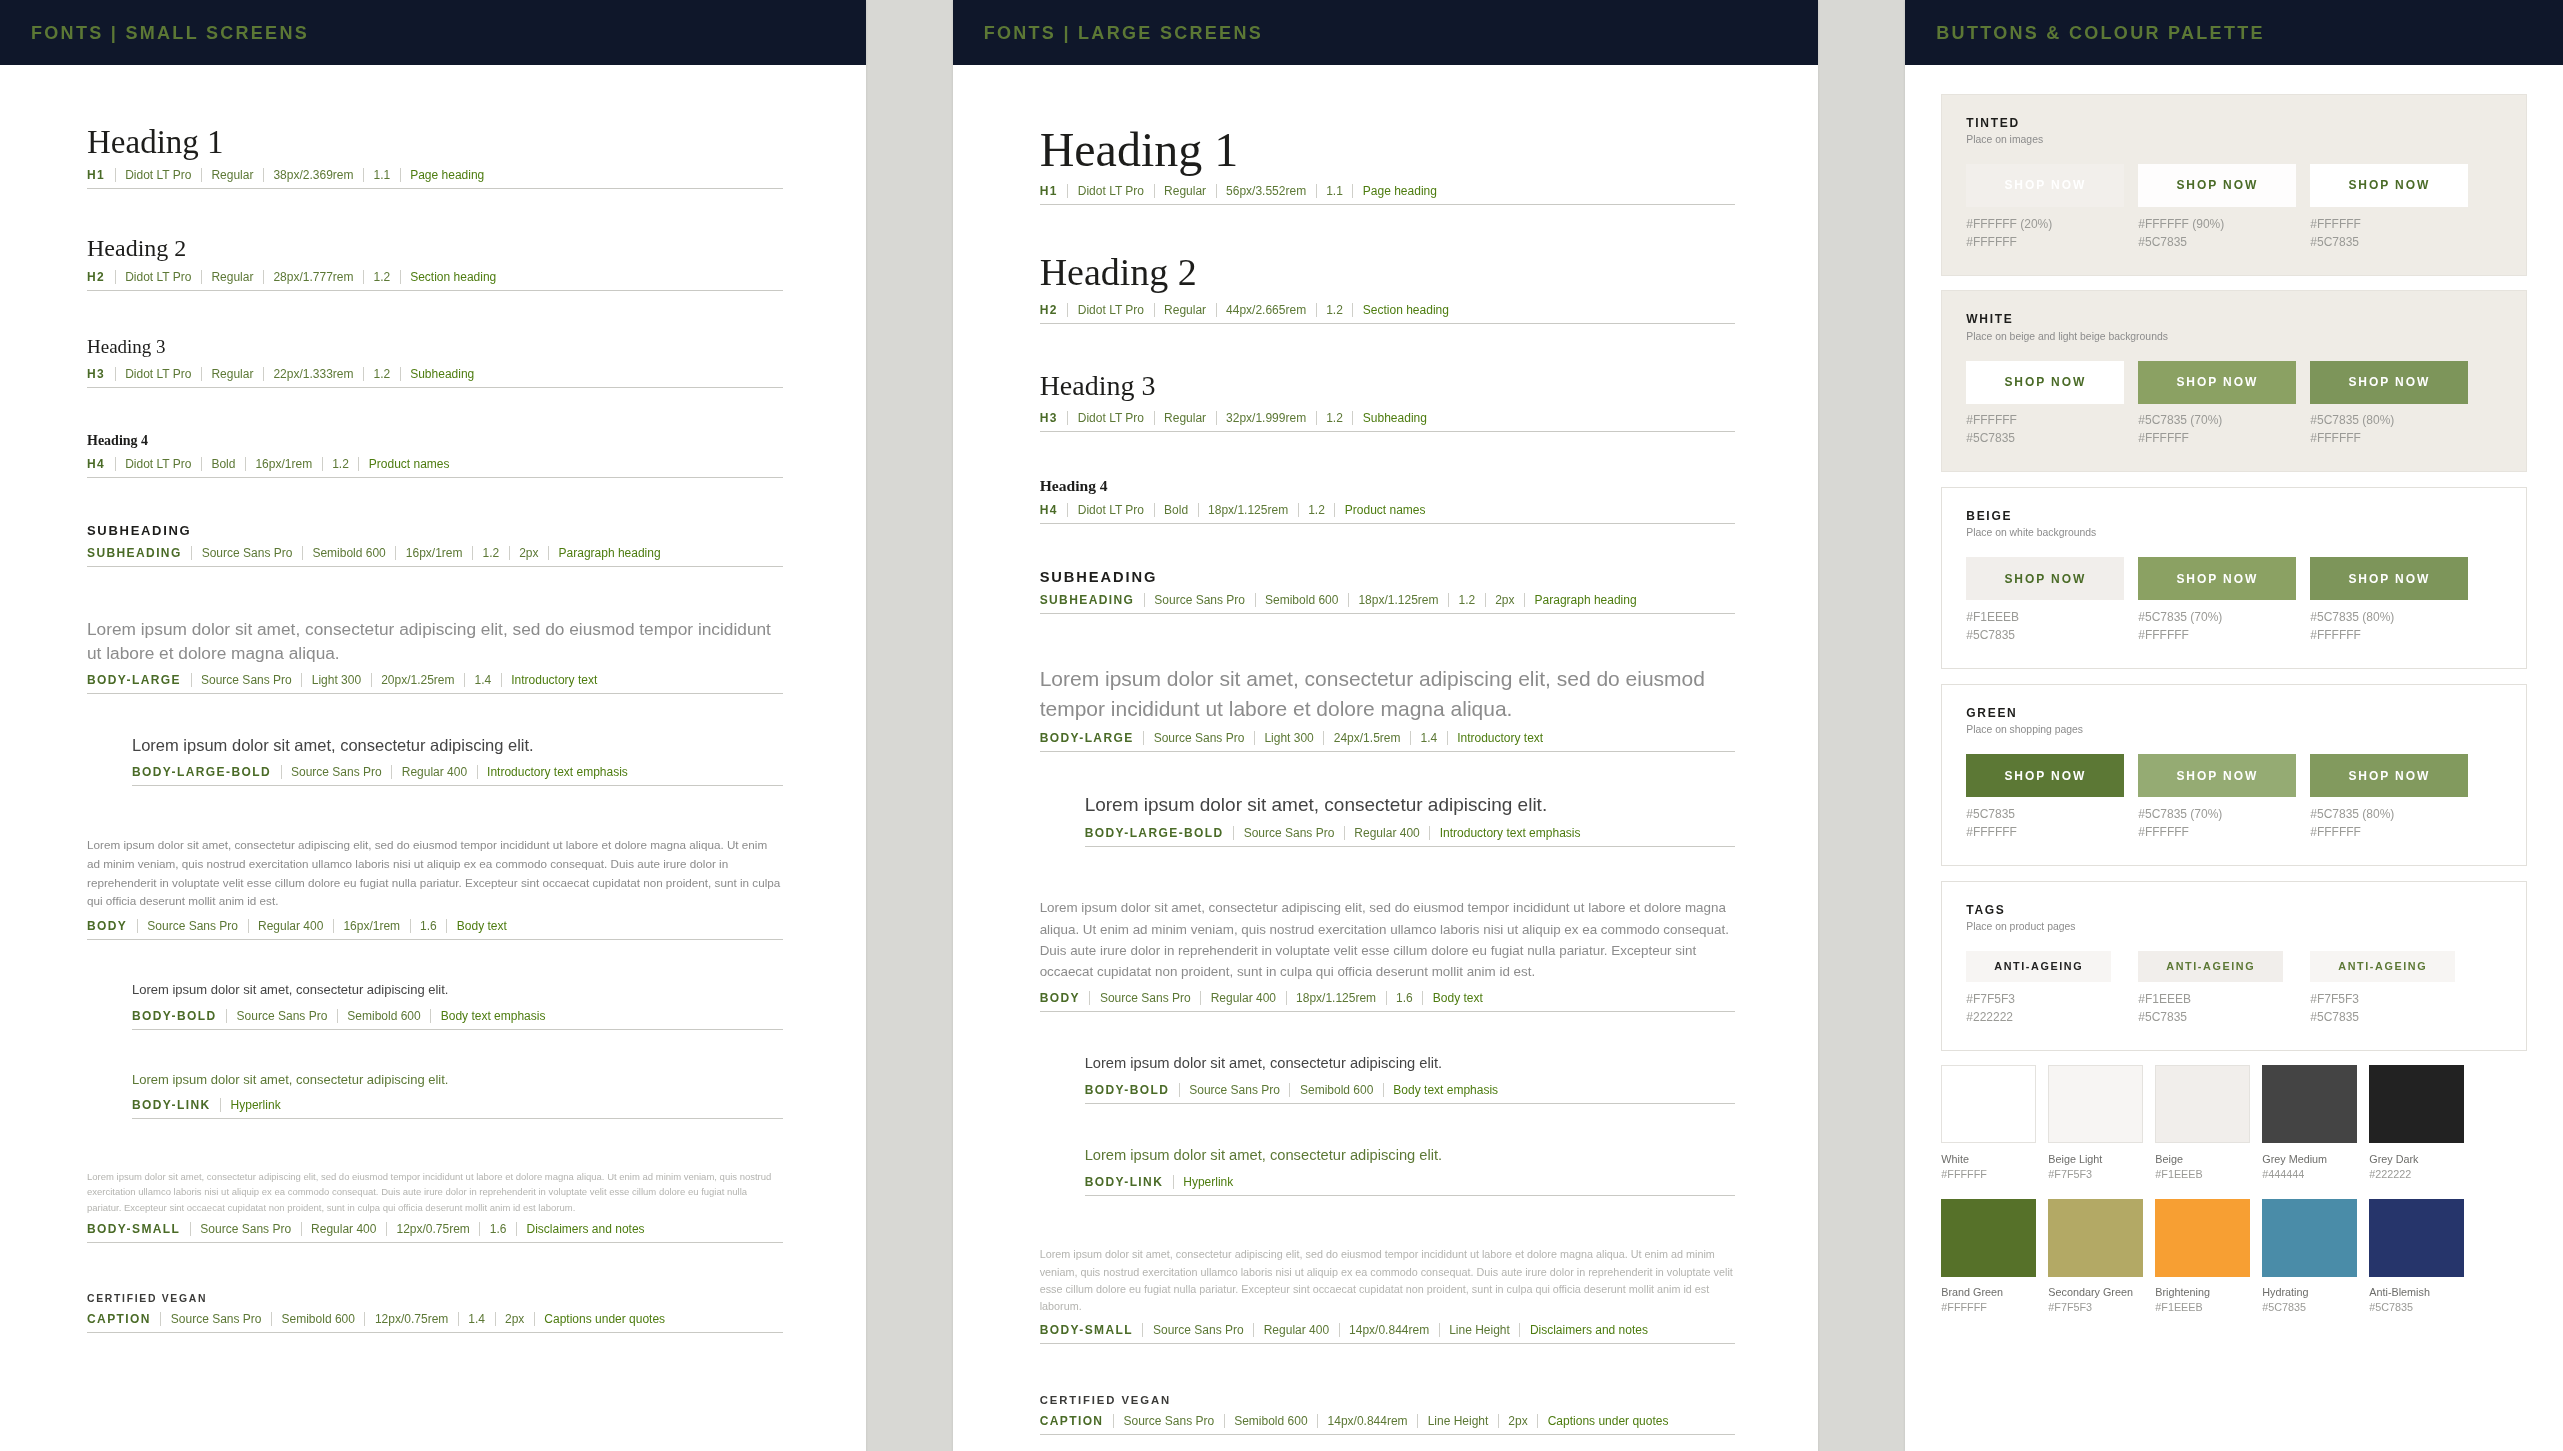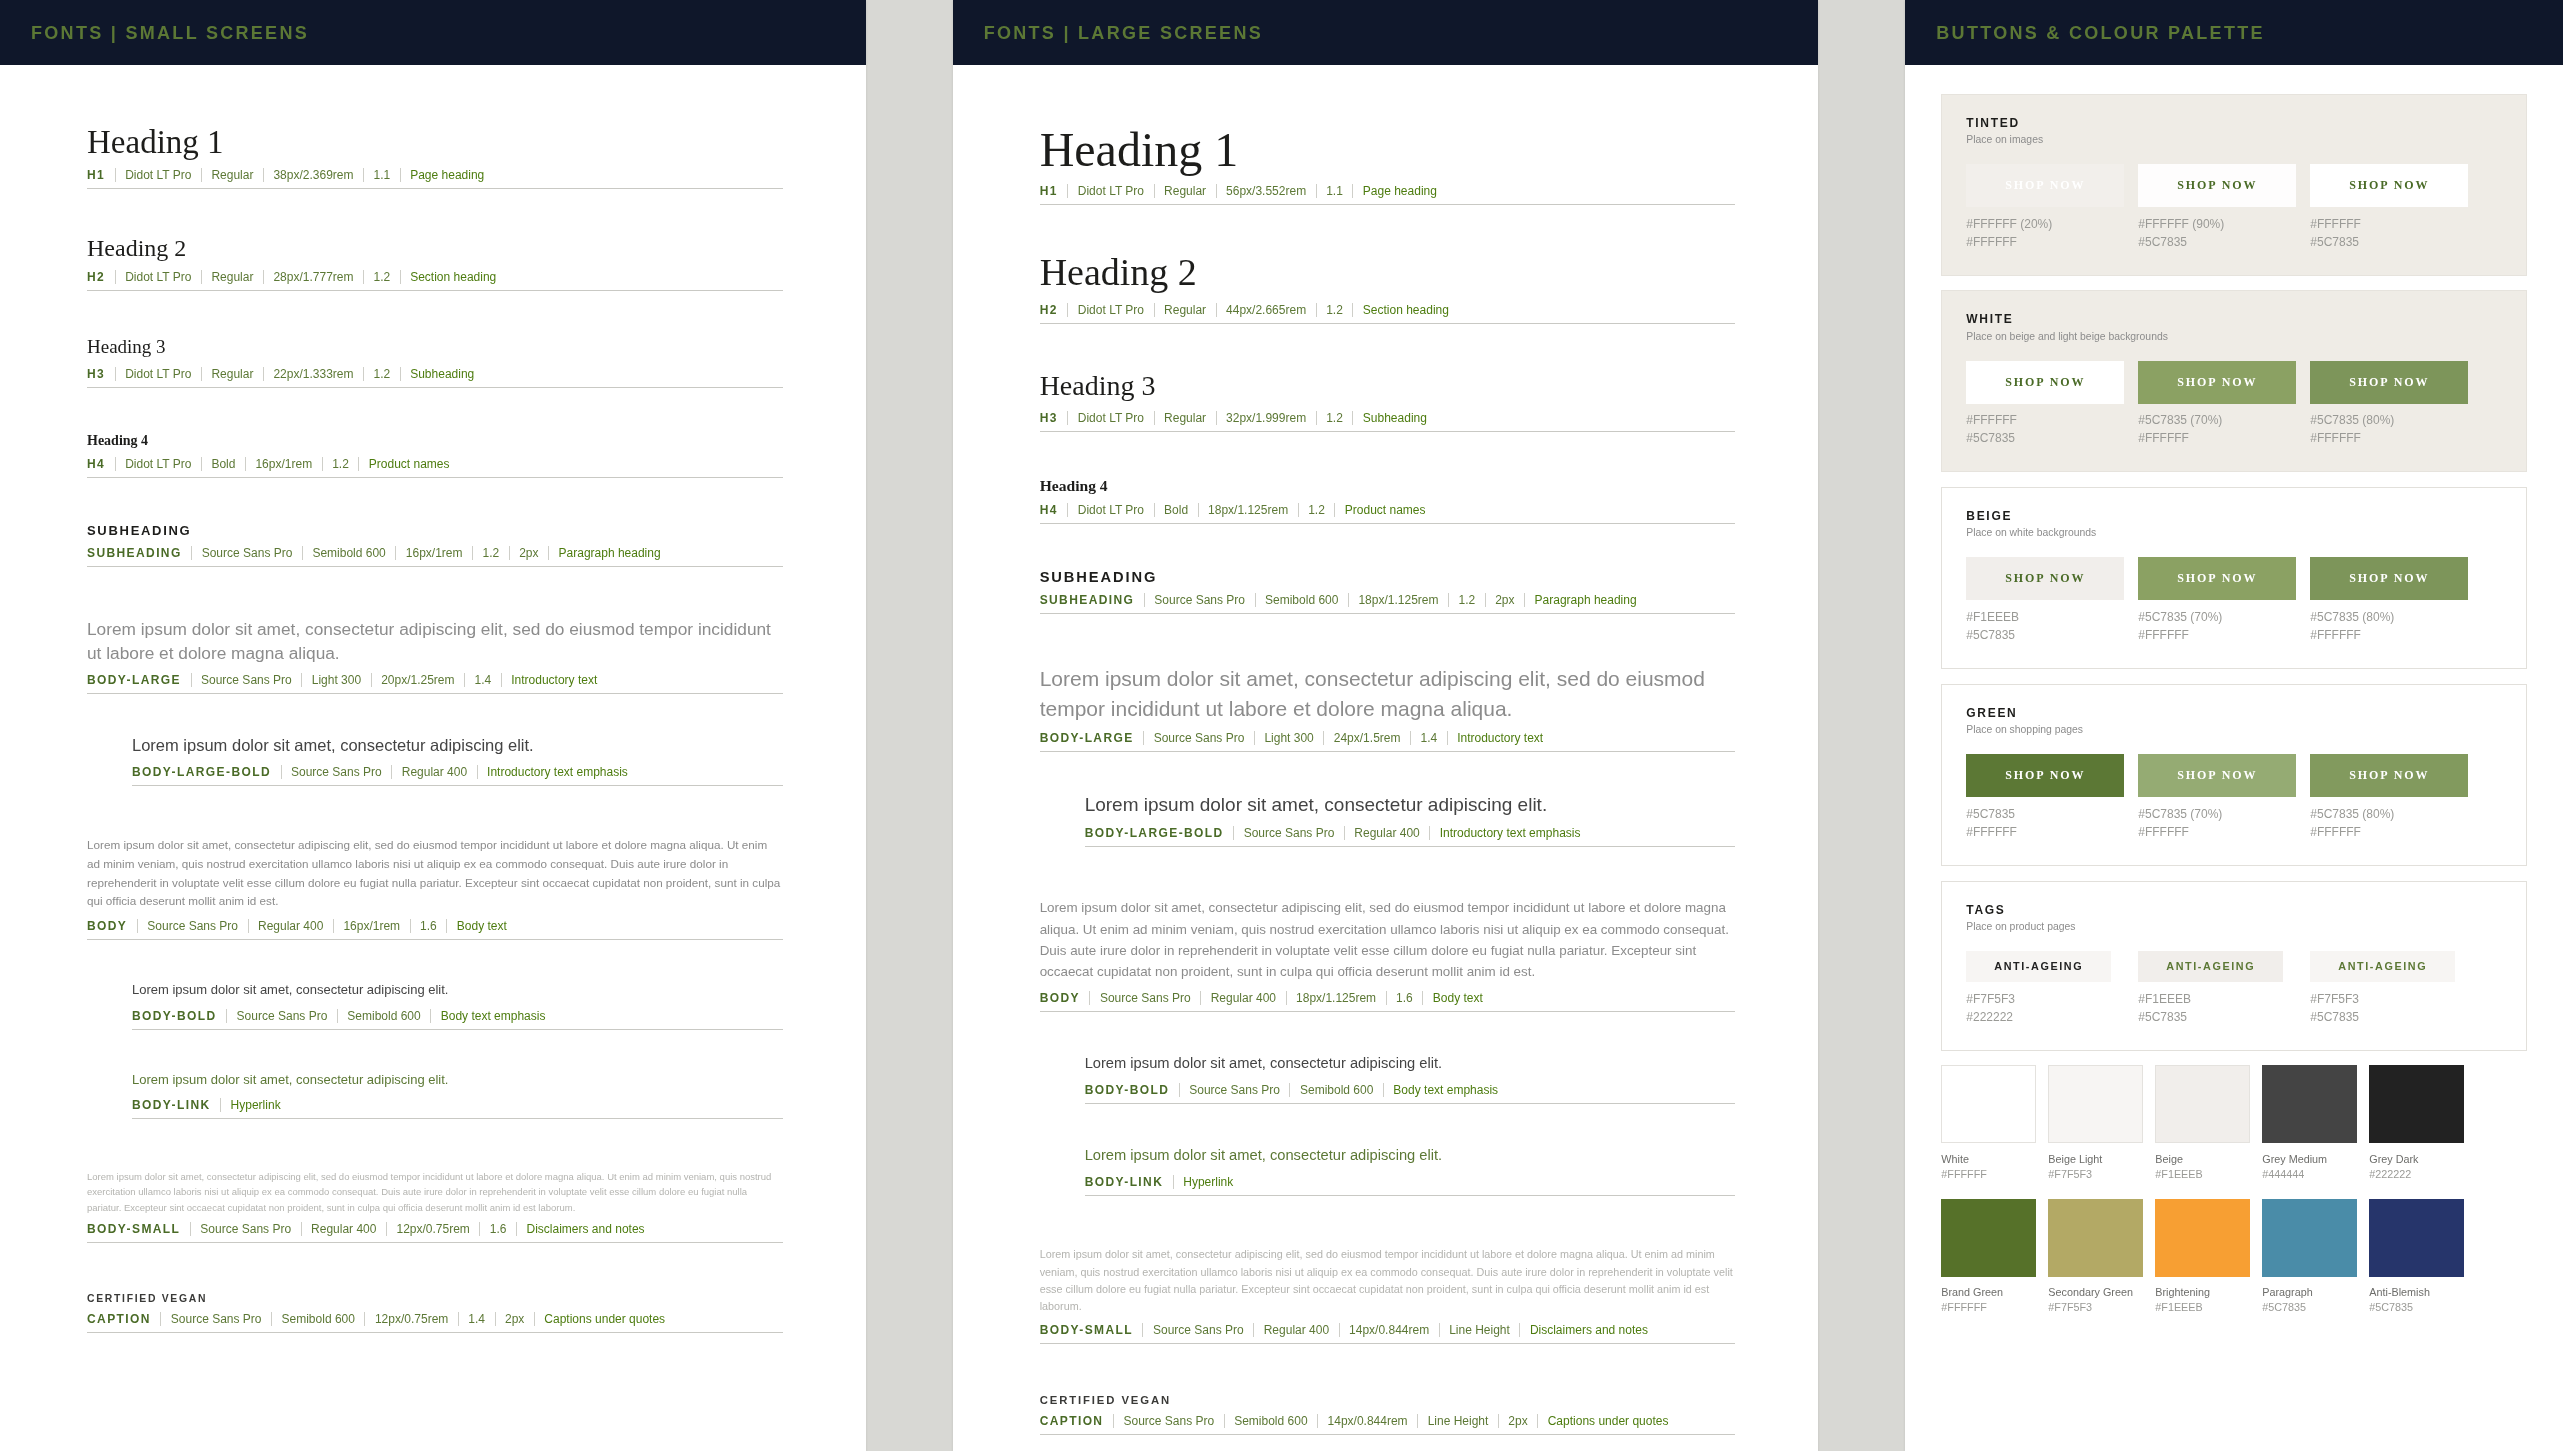--- a/index.html
+++ b/index.html
@@ -83,21 +83,20 @@
     font-size: 12px; font-weight: bold; letter-spacing: 1.7px; color: #1d1d1b;
   }
   .group-note { font-size: 10.4px; color: #8c8c8c; margin-top: 4.3px; }
   .btn-row { display: flex; gap: 14px; margin-top: 19px; }
   .btn-cell { width: 158px; }
   .btn {
     height: 43px; width: 158px;
     display: flex; align-items: center; justify-content: center;
     font-size: 12px; font-weight: bold; letter-spacing: 1.9px;
     border: none;
-    font-family: Liberation Serif, serif;
   }
   .btn-tag {
     height: 31px; width: 145px;
     display: flex; align-items: center; justify-content: center;
     font-size: 10.8px; font-weight: bold; letter-spacing: 1.6px;
   }
   .swatch-hex { font-size: 12px; color: #9a9a96; line-height: 1.5; margin-top: 7.8px; }
 
   
   .swatch-grid { display: flex; gap: 12px; margin-top: 10.4px; }
@@ -610,21 +609,21 @@
             <div class="swatch-name">Secondary Green</div>
             <div class="swatch-code">#F7F5F3</div>
           </div>
           <div class="swatch-item">
             <div class="swatch-box" style="background: rgb(247, 159, 51);"></div>
             <div class="swatch-name">Brightening</div>
             <div class="swatch-code">#F1EEEB</div>
           </div>
           <div class="swatch-item">
             <div class="swatch-box" style="background: rgb(74, 140, 168);"></div>
-            <div class="swatch-name">Paragraph</div>
+            <div class="swatch-name">Hydrating</div>
             <div class="swatch-code">#5C7835</div>
           </div>
           <div class="swatch-item">
             <div class="swatch-box" style="background: rgb(38, 53, 107);"></div>
             <div class="swatch-name">Anti-Blemish</div>
             <div class="swatch-code">#5C7835</div>
           </div>
         </div>
 
     </div>

